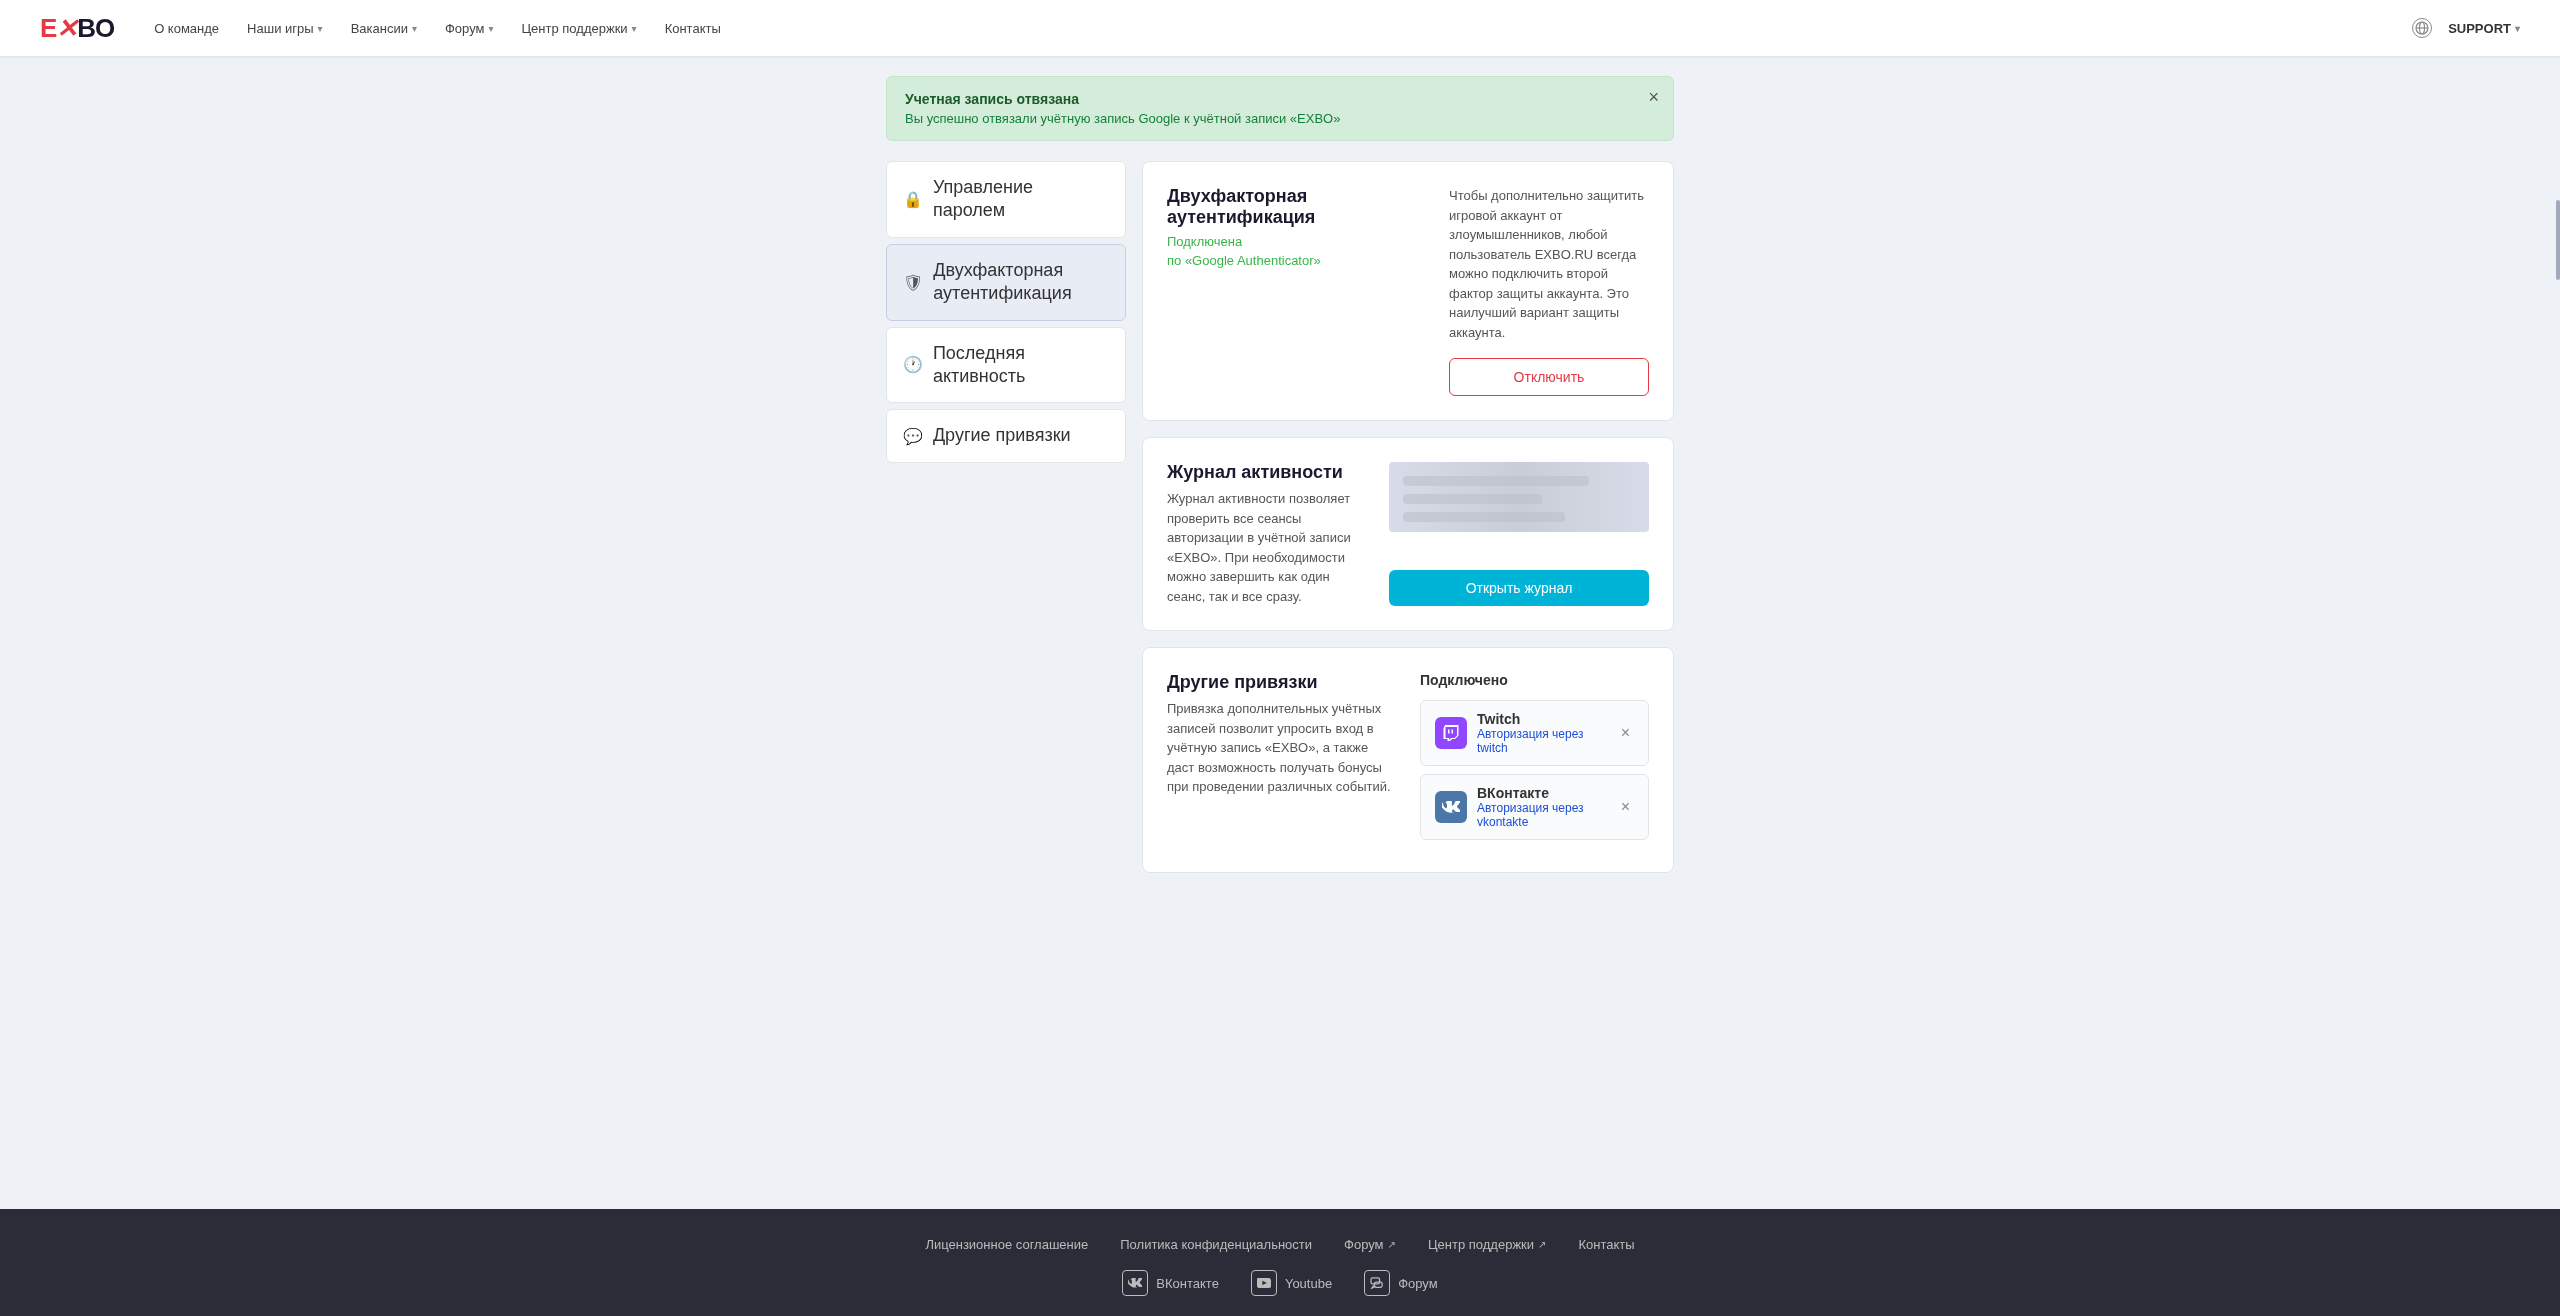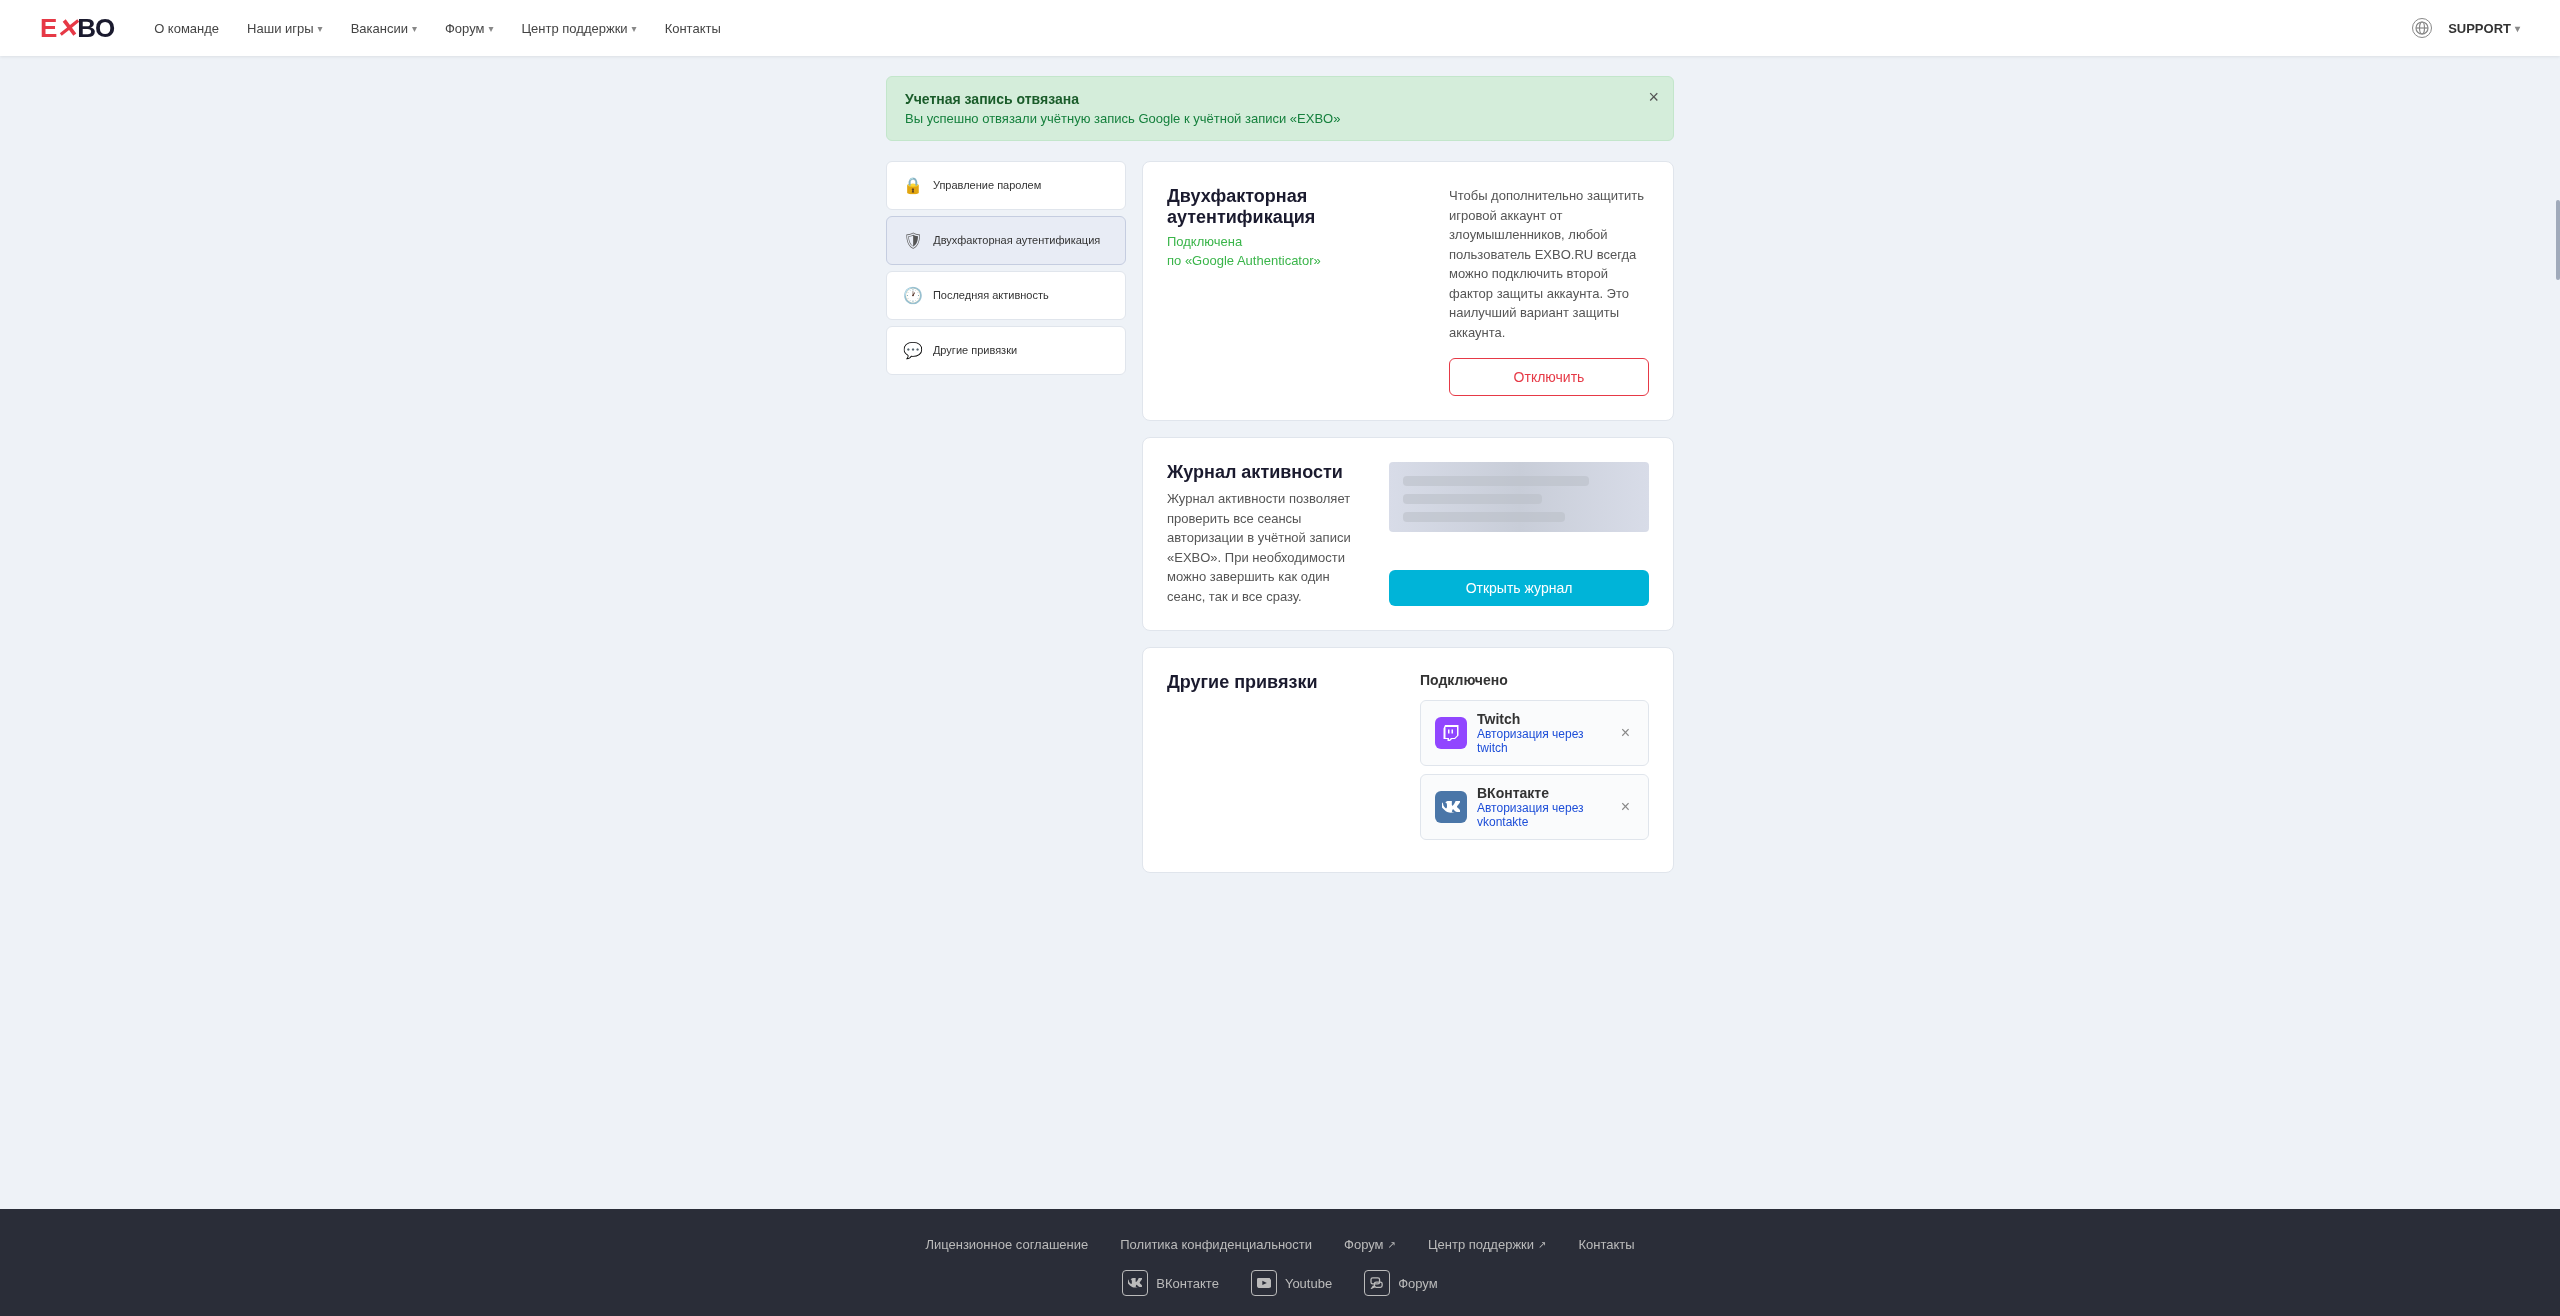--- a/index.html
+++ b/index.html
@@ -26,21 +26,21 @@
     .notification-title { font-size: 14px; font-weight: 600; color: #1a5c2a; margin-bottom: 4px; }
     .notification-text { font-size: 13px; color: #15803d; }
     .notification-close { position: absolute; top: 10px; right: 14px; font-size: 18px; color: #555; cursor: pointer; background: none; border: none; }
 
     
     .content-layout { display: flex; gap: 16px; }
     .sidebar { width: 240px; flex-shrink: 0; display: flex; flex-direction: column; gap: 6px; }
     .sidebar-item { background: #fff; border-radius: 6px; padding: 14px 16px; display: flex; align-items: center; gap: 10px; cursor: pointer; font-size: 14px; color: #333; border: 1px solid #e0e5ec; }
     .sidebar-item.active { background: #e8ecf5; border-color: #c5cde0; }
     .sidebar-icon { font-size: 16px; color: #555; flex-shrink: 0; }
-    .sidebar-label { font-size: 11px; line-height: 1.3; }
+    .sidebar-label { font-size: 18px; line-height: 1.3; }
 
     .main-content { flex: 1; display: flex; flex-direction: column; gap: 16px; }
 
     
     .card { background: #fff; border-radius: 8px; border: 1px solid #e0e5ec; overflow: hidden; }
     .card-body { padding: 24px; display: flex; gap: 24px; }
     .card-text { flex: 1; }
     .card-title { font-size: 18px; font-weight: 700; color: #1a1a2e; margin-bottom: 6px; }
     .card-subtitle { font-size: 13px; color: #3ab54a; margin-bottom: 4px; }
     .card-subtitle-link { font-size: 13px; color: #3ab54a; }
@@ -192,20 +192,21 @@
               <button class="btn-blue">Открыть журнал</button>
             </div>
           </div>
         </div>
       </div>
 
       <div class="card">
         <div class="bindings-card-body">
           <div class="bindings-text">
             <div class="card-title">Другие привязки</div>
+            <p class="card-description">Привязка дополнительных учётных записей позволит упросить вход в учётную запись «EXBO», а также даст возможность получать бонусы при проведении различных событий.</p>
           </div>
           <div class="bindings-list">
             <div class="bindings-section-title">Подключено</div>
 
             <div class="binding-item">
               <div class="binding-icon twitch-icon">
                 <svg width="18" height="18" viewBox="0 0 18 18" fill="white">
                     <path d="M3 1L1.5 4.5V15h4V17h2.5l2-2H13l3.5-3.5V1H3zm12 10.5L12.5 14H9l-2 2v-2H3.5V3h11.5v8.5zM11 5.5H9.5v4H11V5.5zm-3.5 0H6v4h1.5V5.5z"></path>
                   </svg>
               </div>

